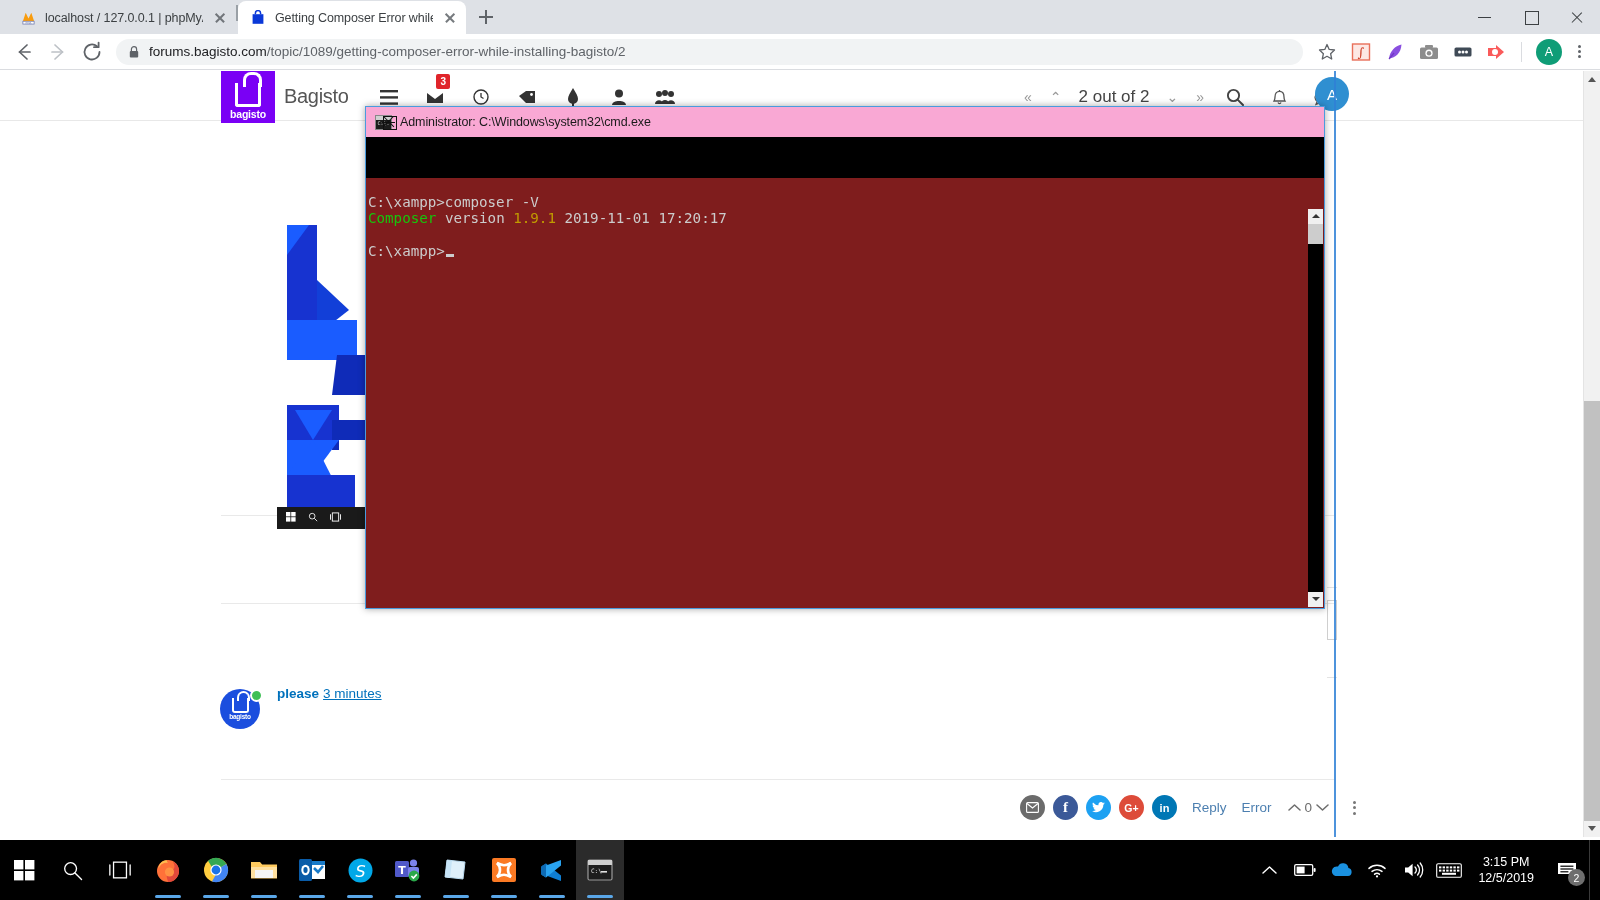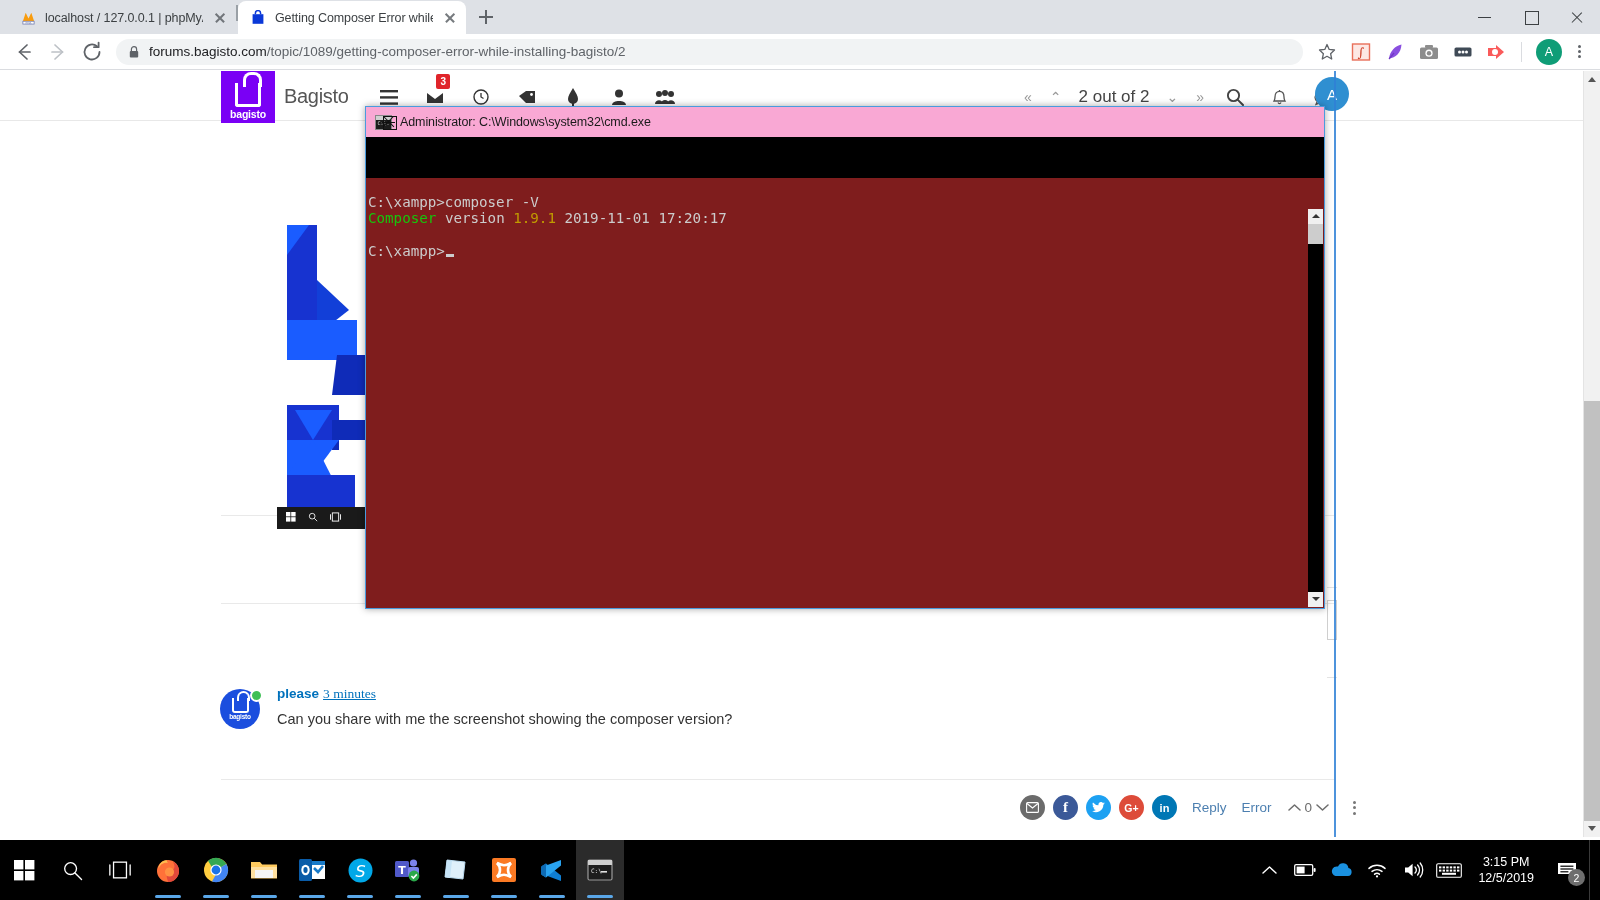--- a/index.html
+++ b/index.html
@@ -94,21 +94,21 @@
   .hr{position:absolute;left:221px;width:1113px;height:1px;background:#e9e9e9;}
   .avatar-post{position:absolute;left:220px;top:568px;width:40px;height:40px;border-radius:50%;
     background:#1b4ede;display:flex;flex-direction:column;align-items:center;justify-content:center;}
   .avatar-post .bag-glyph{width:17px;height:15px;border-width:2.2px;}
   .avatar-post .bag-glyph::before{left:3px;top:-7px;width:9px;height:8px;border-width:2.2px;}
   .avatar-post .brand-sub{font-size:6.5px;margin-top:0.5px;}
   .online-dot{position:absolute;left:250px;top:568px;width:13px;height:13px;border-radius:50%;
     background:#40c057;border:2px solid #fff;}
   .post-meta{position:absolute;left:277px;top:565px;font-size:13.5px;}
   .uname{color:#0071bc;font-weight:bold;}
-  .ptime{color:#0071bc;text-decoration:underline;margin-left:4px;font-family:Liberation Serif, serif;}
+  .ptime{color:#0071bc;text-decoration:underline;margin-left:4px;}
   .post-body{position:absolute;left:277px;top:589px;width:760px;font-size:14.5px;color:#333;line-height:1.35;}
   .post-body p{margin-bottom:14px;}
   .mention{color:#0071bc;}
 
   .share-row{position:absolute;left:1020px;top:674px;display:flex;align-items:center;gap:8px;}
   .sbtn{width:25px;height:25px;border-radius:50%;display:flex;align-items:center;justify-content:center;
     color:#fff;font-size:13px;font-weight:bold;}
   .act-link{color:#4c7fb0;font-size:13.5px;margin-left:7px;}
   .votes{display:flex;align-items:center;gap:4px;color:#6d6d6d;font-size:13.5px;margin-left:8px;}
   .dots-v{width:16px;height:22px;position:relative;margin-left:10px;}
@@ -442,21 +442,20 @@
         <div class="bag-glyph"></div>
         <div class="brand-sub">bagisto</div>
       </div>
       <div class="online-dot"></div>
 
       <div class="post-meta">
         <span class="uname">please</span><span class="ptime">3 minutes</span>
       </div>
 
       <div class="post-body">
-        <p>Can you share with me the screenshot showing the composer version?</p>
       </div>
 
       <div class="share-row">
         <div class="sbtn" style="background:#6b6b6b;">
           <svg width="13" height="11" viewBox="0 0 13 11">
               <rect x="0.6" y="0.6" width="11.8" height="9.8" rx="1" fill="none" stroke="#fff" stroke-width="1.1"></rect>
               <path d="M1 1.5 L6.5 6 L12 1.5" fill="none" stroke="#fff" stroke-width="1.1"></path>
             </svg>
         </div>
         <div class="sbtn" style="background:#3b5998;font-family:'Liberation Serif',serif;font-size:15px;">f</div>

